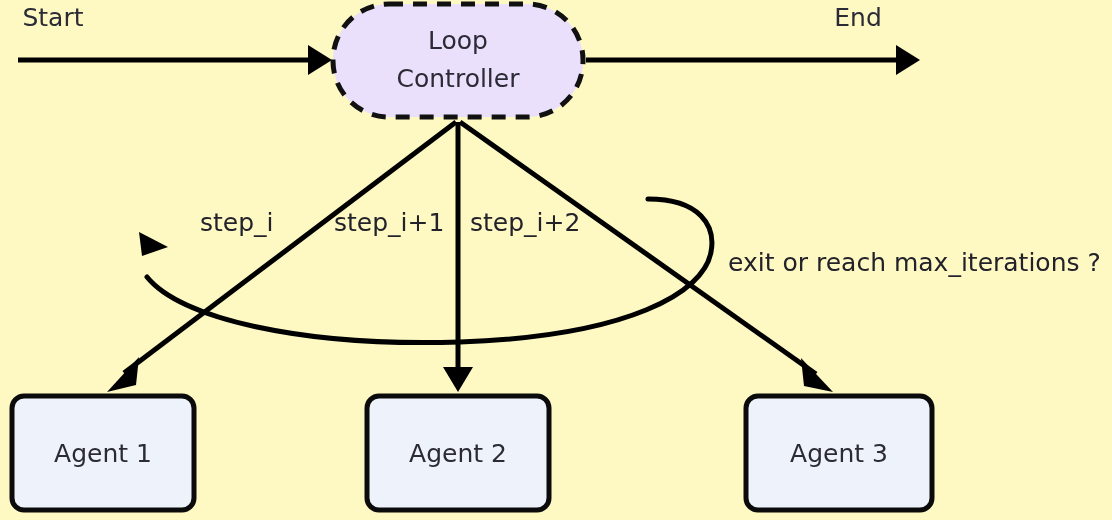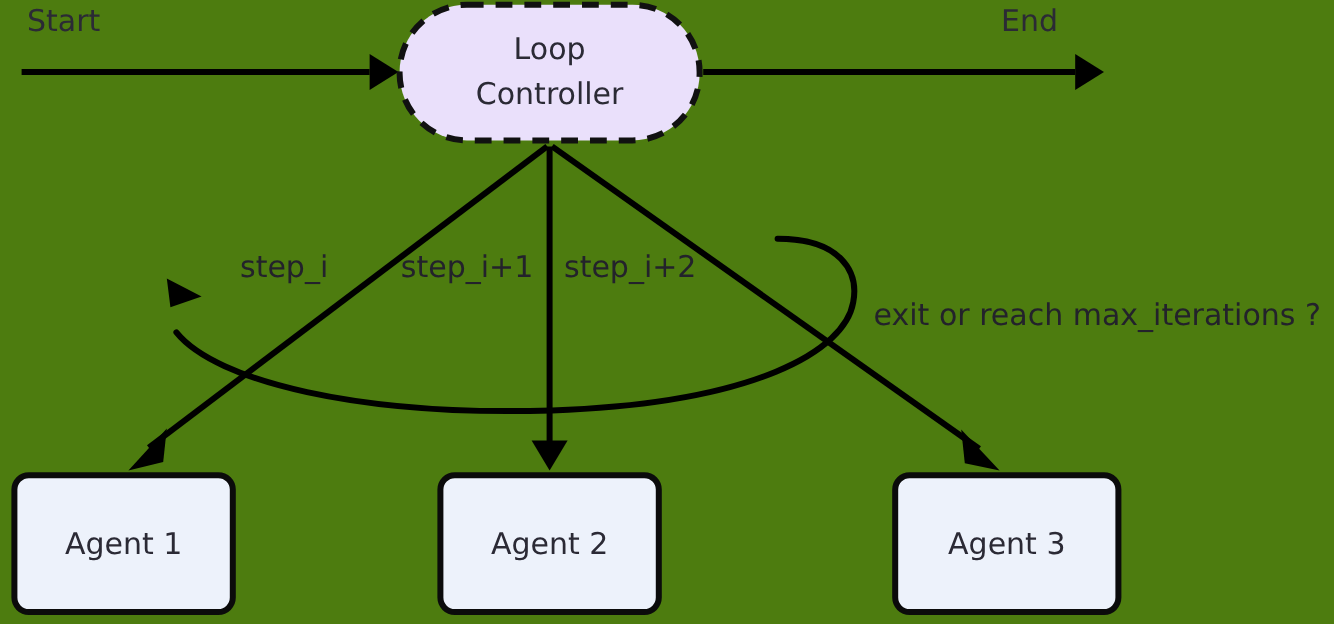--- a/index.html
+++ b/index.html
@@ -10,21 +10,21 @@
   body {
     width: 1112px;
     height: 520px;
     overflow: hidden;
     font-family: "DejaVu Sans", "Liberation Sans", sans-serif;
   }
   #diagram-root {
     position: relative;
     width: 1112px;
     height: 520px;
-    background: #4d7c0f;
+    background: #fef9c3;
   }
   svg#flow-svg {
     display: block;
     width: 1112px;
     height: 520px;
   }
   .node-label {
     font-family: "DejaVu Sans", "Liberation Sans", sans-serif;
     font-size: 25px;
     fill: #2b2a35;

